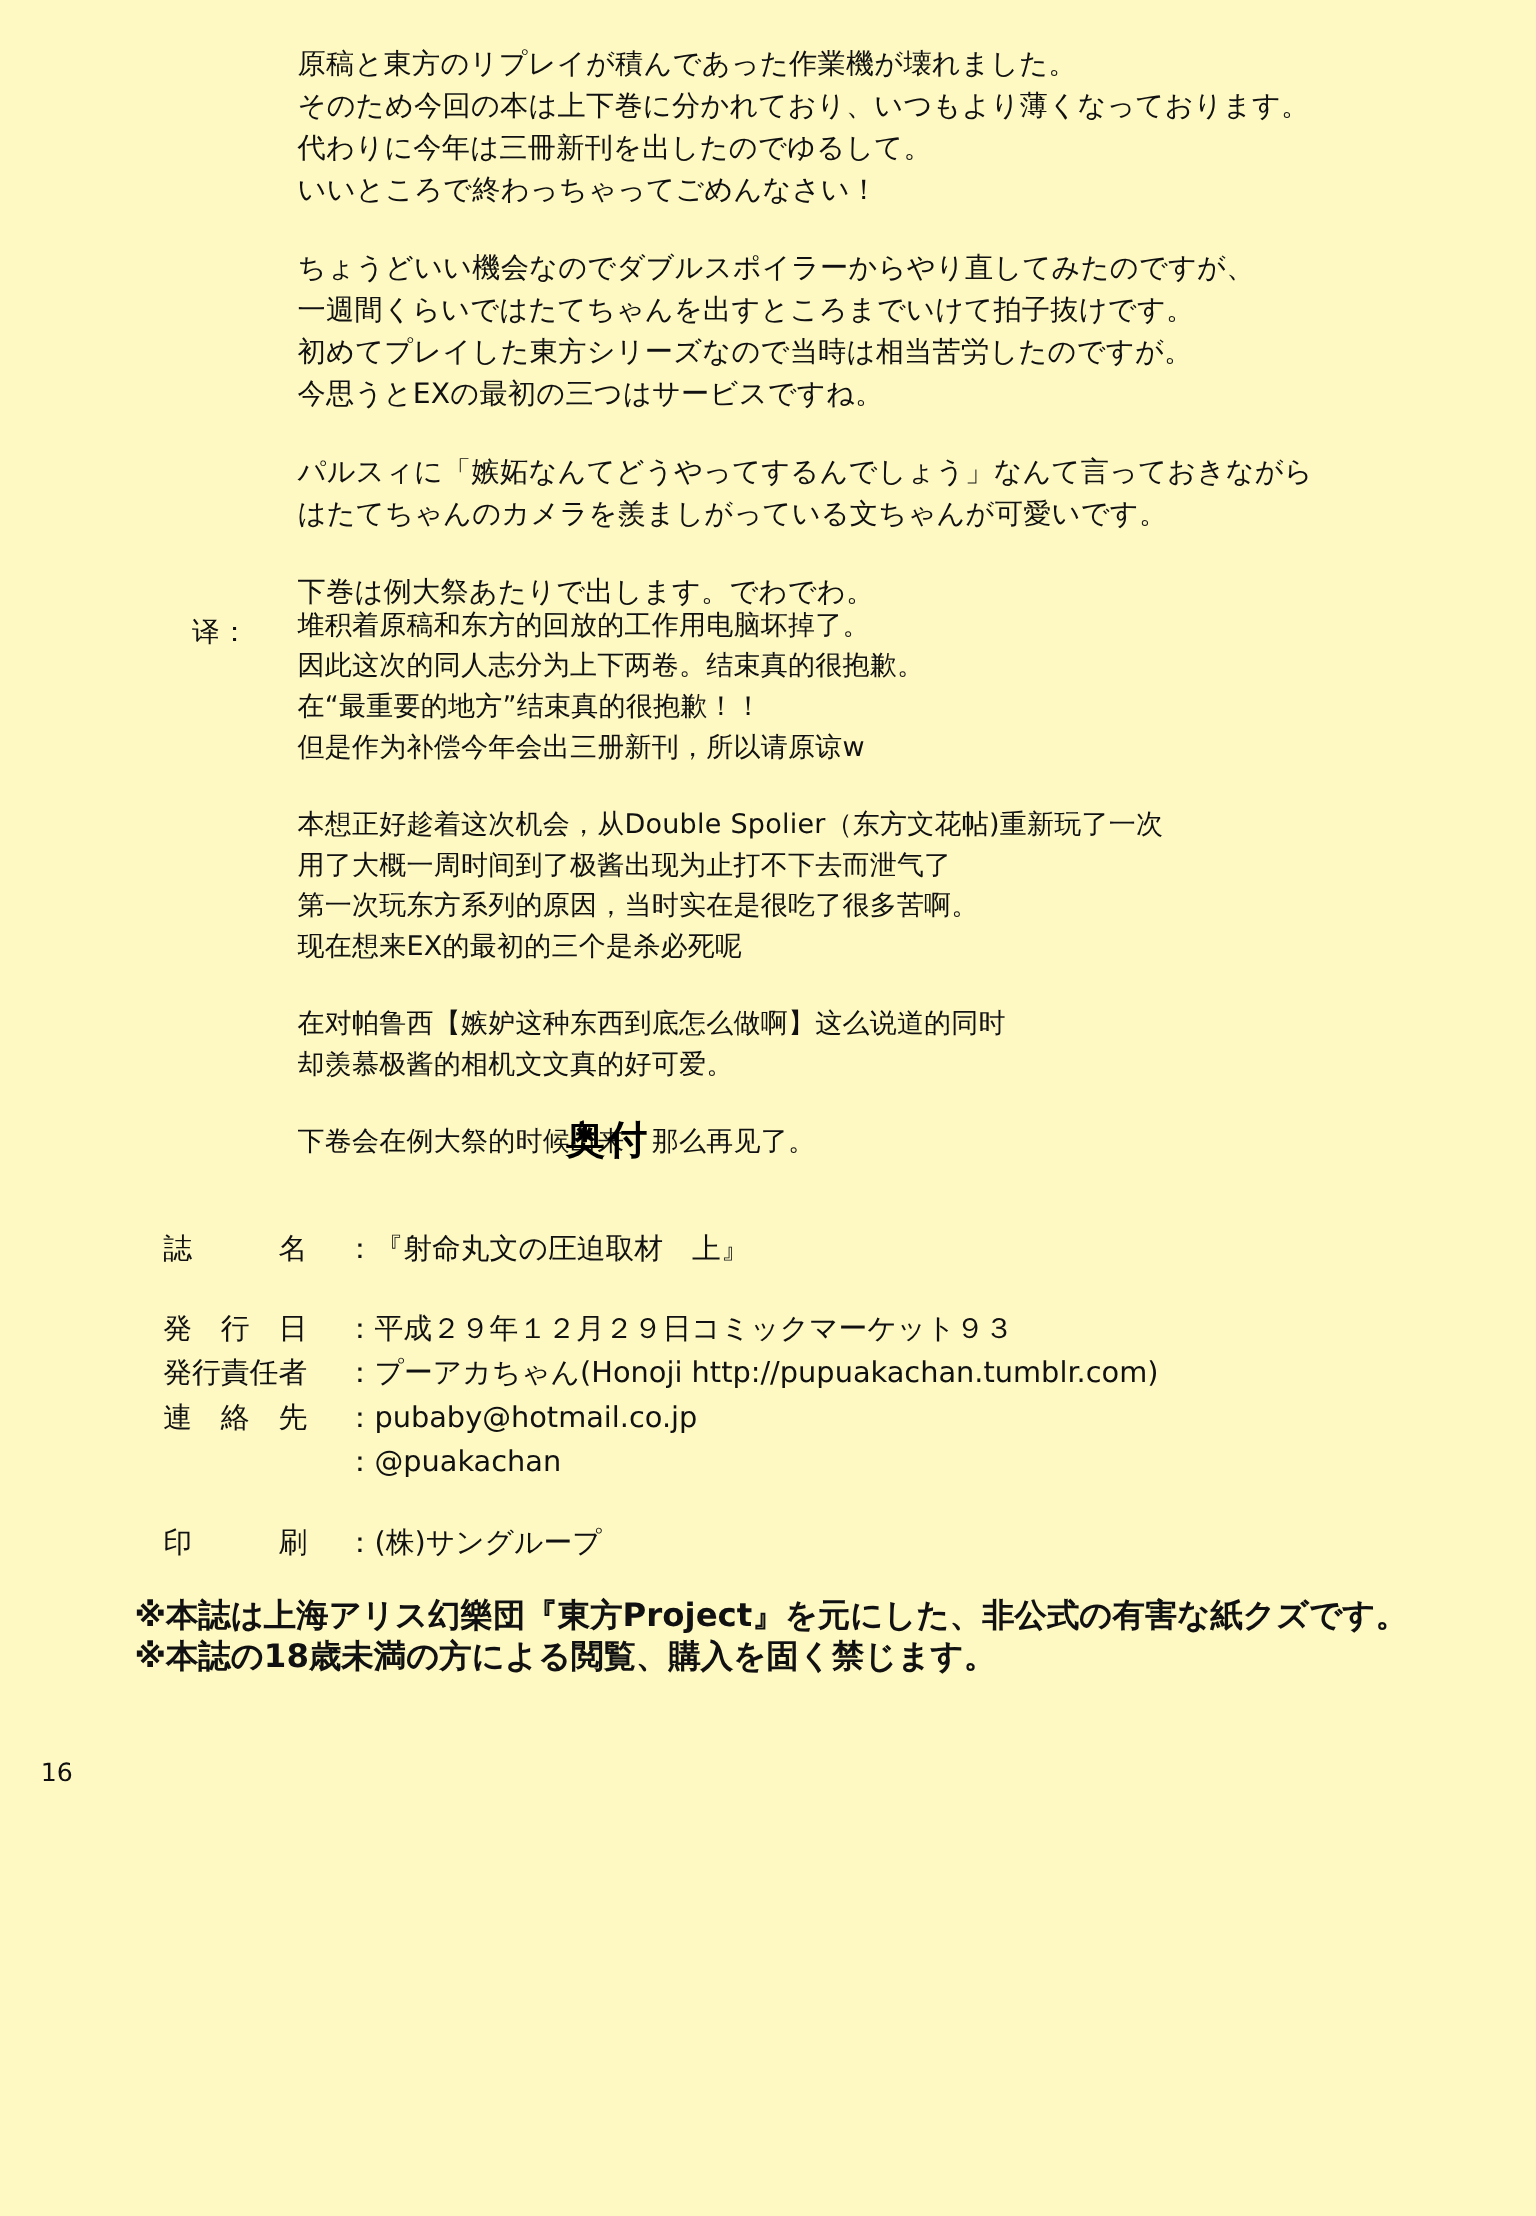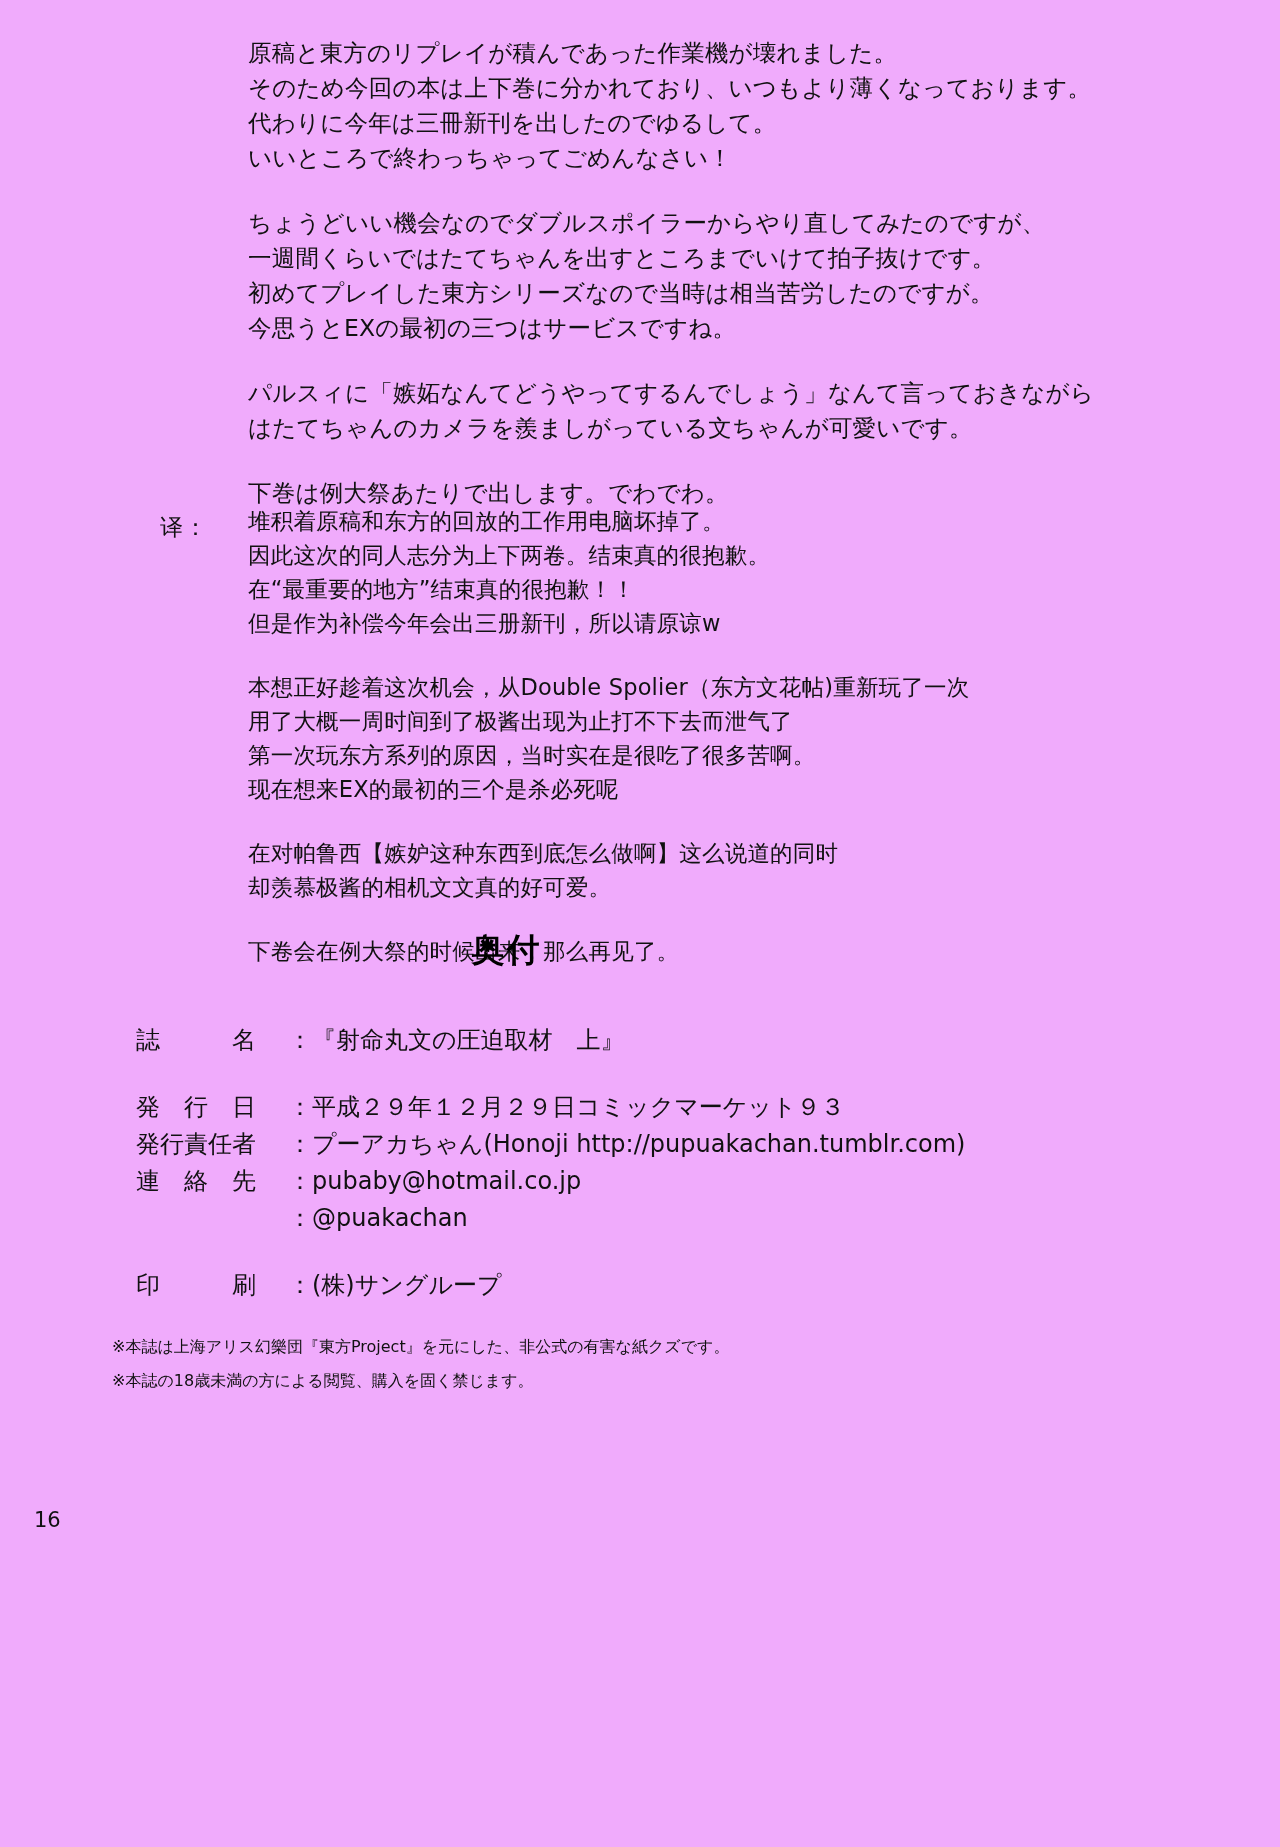--- a/index.html
+++ b/index.html
@@ -11,21 +11,21 @@
     width: 1280px;
     height: 1847px;
     position: relative;
     font-family: "DejaVu Sans", "Liberation Sans", sans-serif;
     color: #1a1a1a;
     overflow: hidden;
   }
   .page {
     position: absolute;
     inset: 0;
-    background: #f0abfc;
+    background: #fef9c3;
   }
 
   
   .jp-block {
     position: absolute;
     left: 248px;
     top: 36px;
     width: 1000px;
   }
   .jp-para {
@@ -110,35 +110,34 @@
   .colo-gap-md { height: 30px; }
 
   
   .notices {
     position: absolute;
     left: 112px;
     top: 1330px;
     width: 1100px;
   }
   .notice-line {
-    font-size: 16px;
+    font-size: 27px;
     line-height: 34px;
     white-space: pre;
     color: #111;
-    font-weight: 400;
+    font-weight: 700;
   }
 
   
   .page-number {
     position: absolute;
     left: 34px;
     top: 1465px;
     font-size: 21px;
     color: #111;
-    margin-top: 43px;
   }
 </style>
 </head>
 <body>
 
 <div class="page">
 
   <div class="jp-block">
     <div class="jp-para">
       <div class="jp-line">原稿と東方のリプレイが積んであった作業機が壊れました。</div>

